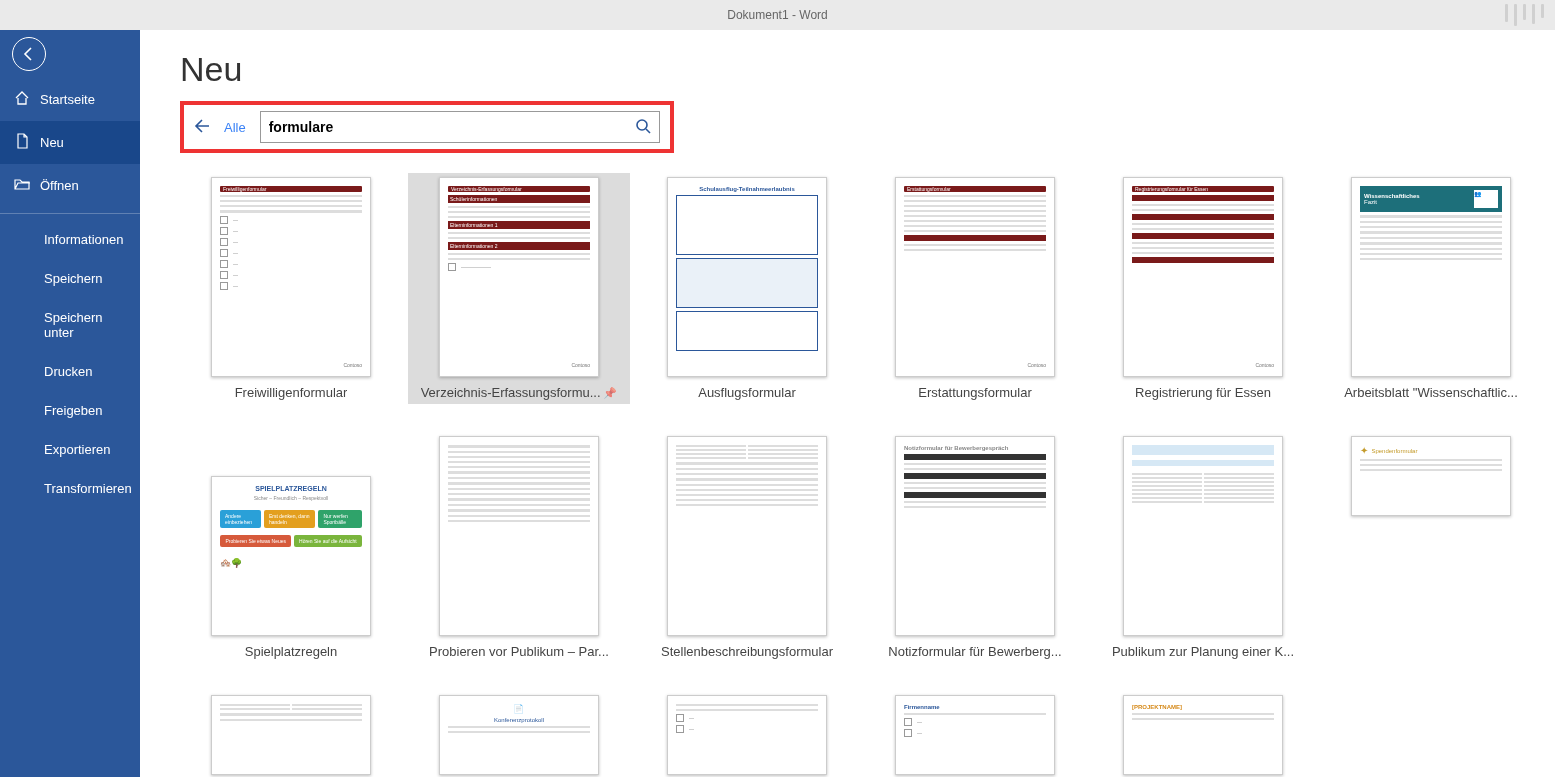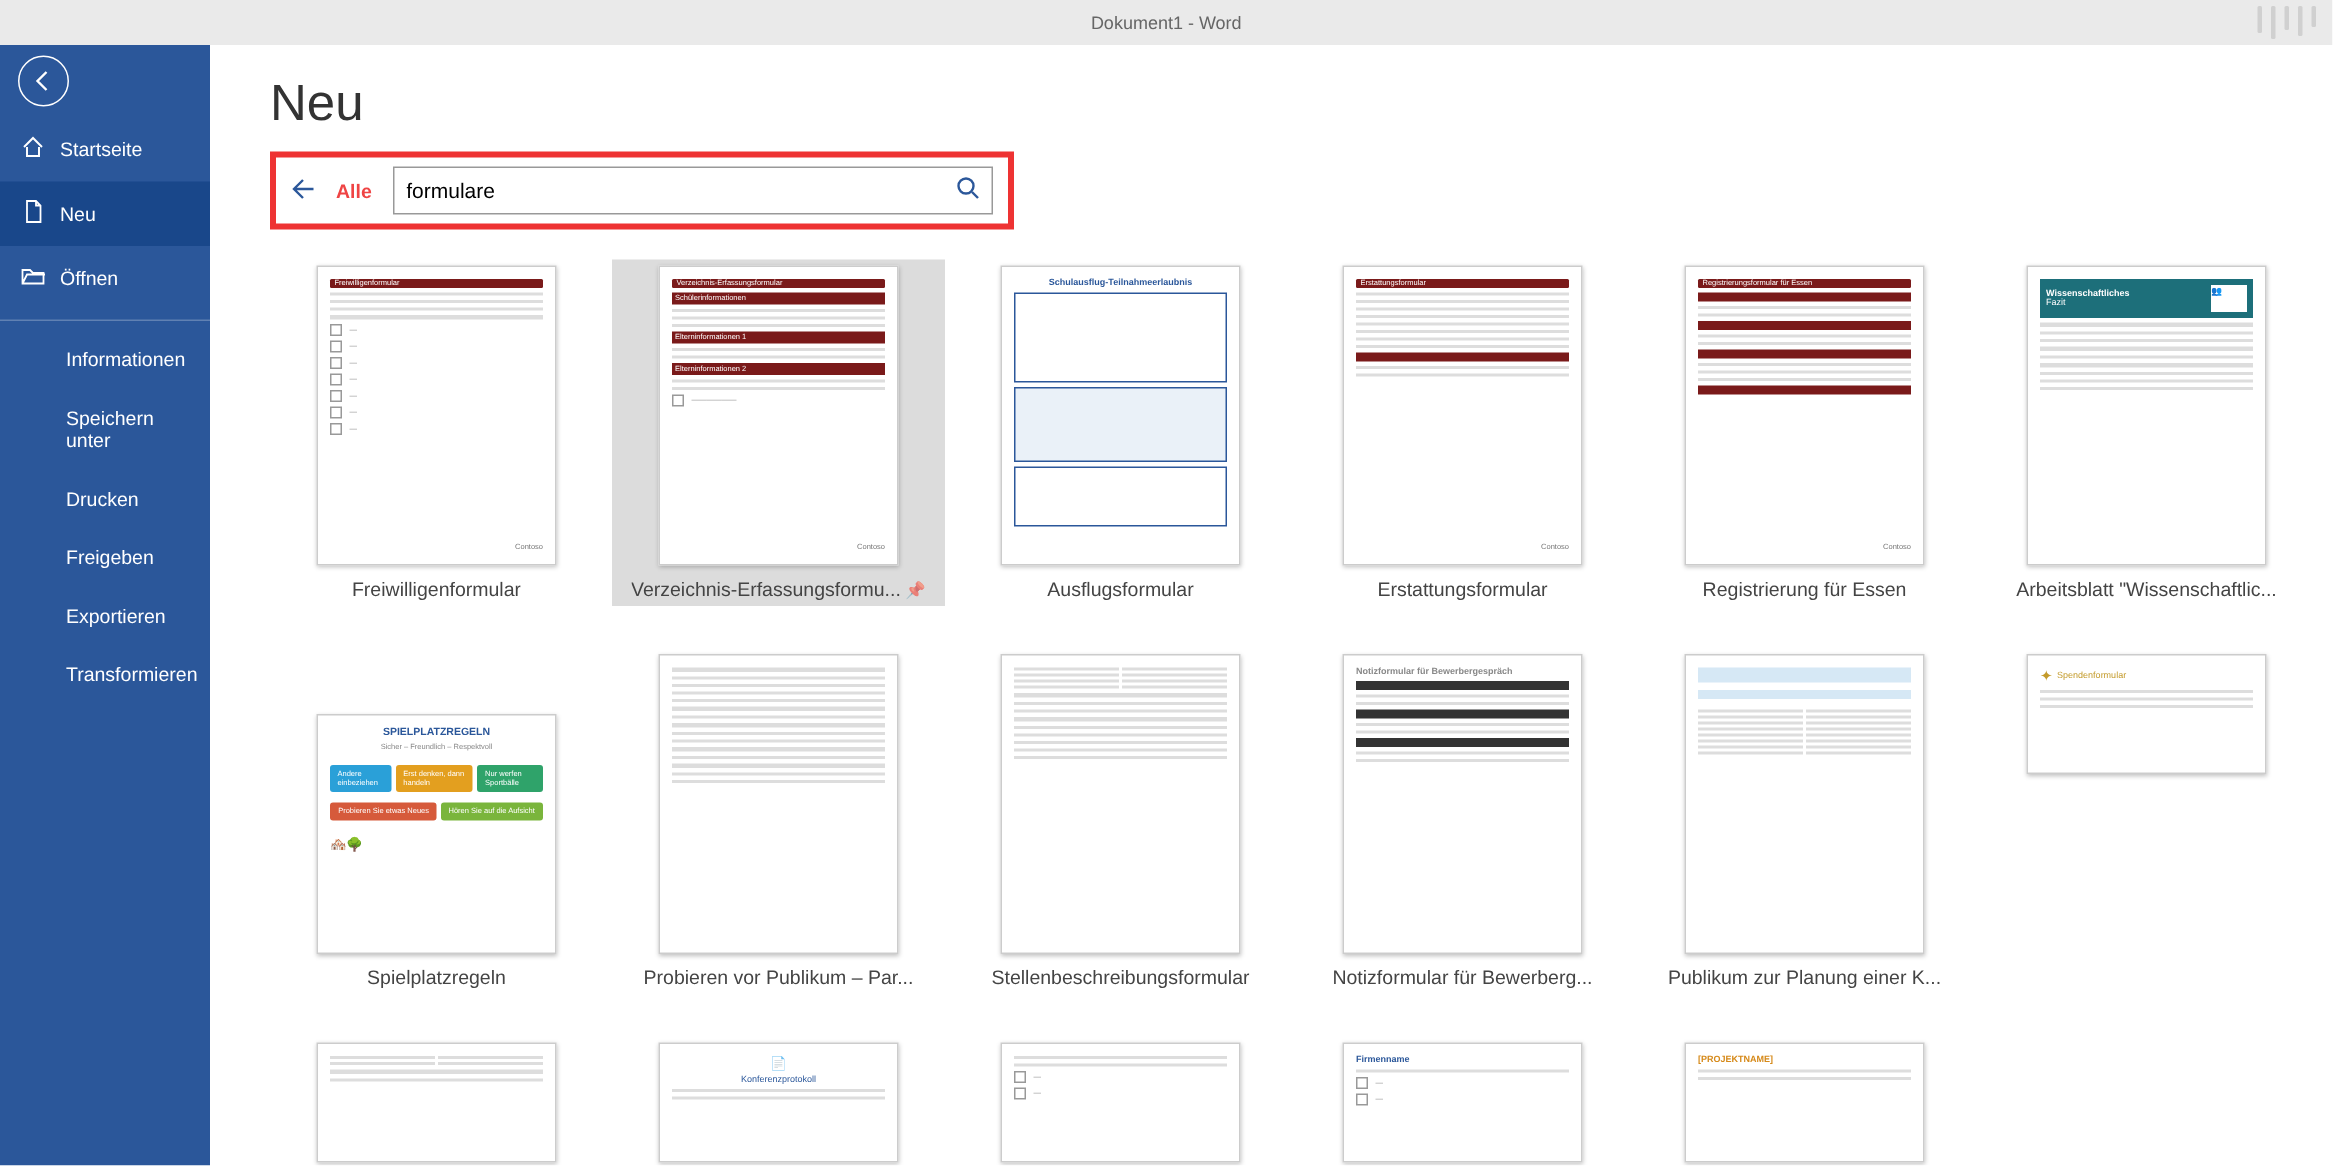--- a/index.html
+++ b/index.html
@@ -21,23 +21,23 @@
     .side-item { display:flex; align-items:center; gap:10px; padding:12px 14px; font-size:13px; cursor:pointer; }
     .side-item.selected { background:#19478a; }
     .side-sep { height:1px; background:rgba(255,255,255,.25); margin:6px 0; }
     .side-item.noicon { padding-left:44px; }
 
     .main { flex:1; padding:20px 18px 0 40px; overflow:hidden; }
     .page-title { font-size:34px; font-weight:300; color:#333; margin-bottom:12px; }
 
     .search-row-wrap { border:4px solid #e33; padding:6px 10px; display:inline-flex; align-items:center; gap:14px; margin-bottom:6px; }
     .back-arrow { color:#2b579a; font-size:18px; cursor:pointer; }
-    .pill { font-size:13px; color:#ef4444;font-weight:bold; }
+    .pill { font-size:13px; color:#3b82f6; }
     .search-box { width:400px; height:32px; border:1px solid #999; display:flex; align-items:center; padding:0 8px; background:#fff; }
-    .search-box input { flex:1; border:none; outline:none; font-size:14px; background:transparent; }
+    .search-box input { flex:1; border:none; outline:none; font-size:14px; background:transparent;font-weight:bold; }
     .search-icon { color:#2b579a; font-size:15px; }
 
     .gallery { display:grid; grid-template-columns:repeat(6, 210px); gap:28px 18px; margin-top:14px; }
     .tpl { display:flex; flex-direction:column; align-items:center; cursor:pointer; padding:4px; width:222px; }
     .tpl.selected { background:#dcdcdc; }
     .thumb { width:160px; height:200px; background:#fff; border:1px solid #ccc; box-shadow:0 1px 3px rgba(0,0,0,.25); padding:8px; font-size:5px; color:#888; overflow:hidden; display:flex; flex-direction:column; gap:3px; }
     .bar { height:6px; border-radius:1px; }
     .bar.dark{background:#7a1a1a;color:#fff;font-size:5px;display:flex;align-items:center;padding-left:3px;}
     .bar.purple{background:#6a3fb5;color:#fff;font-size:5px;display:flex;align-items:center;padding-left:3px;height:10px;}
     .line{height:2px;background:#ddd;}
@@ -90,20 +90,23 @@
       <span><svg width="16" height="16" viewBox="0 0 16 16">
             <path d="M1 4 H6 L8 6 H15 V13 H1 Z M1 13 L4 7 H16" stroke="#fff" stroke-width="1.2" fill="none"></path>
           </svg></span>
       <span>Öffnen</span>
     </div>
     <div class="side-sep"></div>
     <div class="side-item noicon">
         <span>Informationen</span>
       </div>
     <div class="side-item noicon">
+        <span>Speichern</span>
+      </div>
+    <div class="side-item noicon">
         <span>Speichern unter</span>
       </div>
     <div class="side-item noicon">
         <span>Drucken</span>
       </div>
     <div class="side-item noicon">
         <span>Freigeben</span>
       </div>
     <div class="side-item noicon">
         <span>Exportieren</span>

